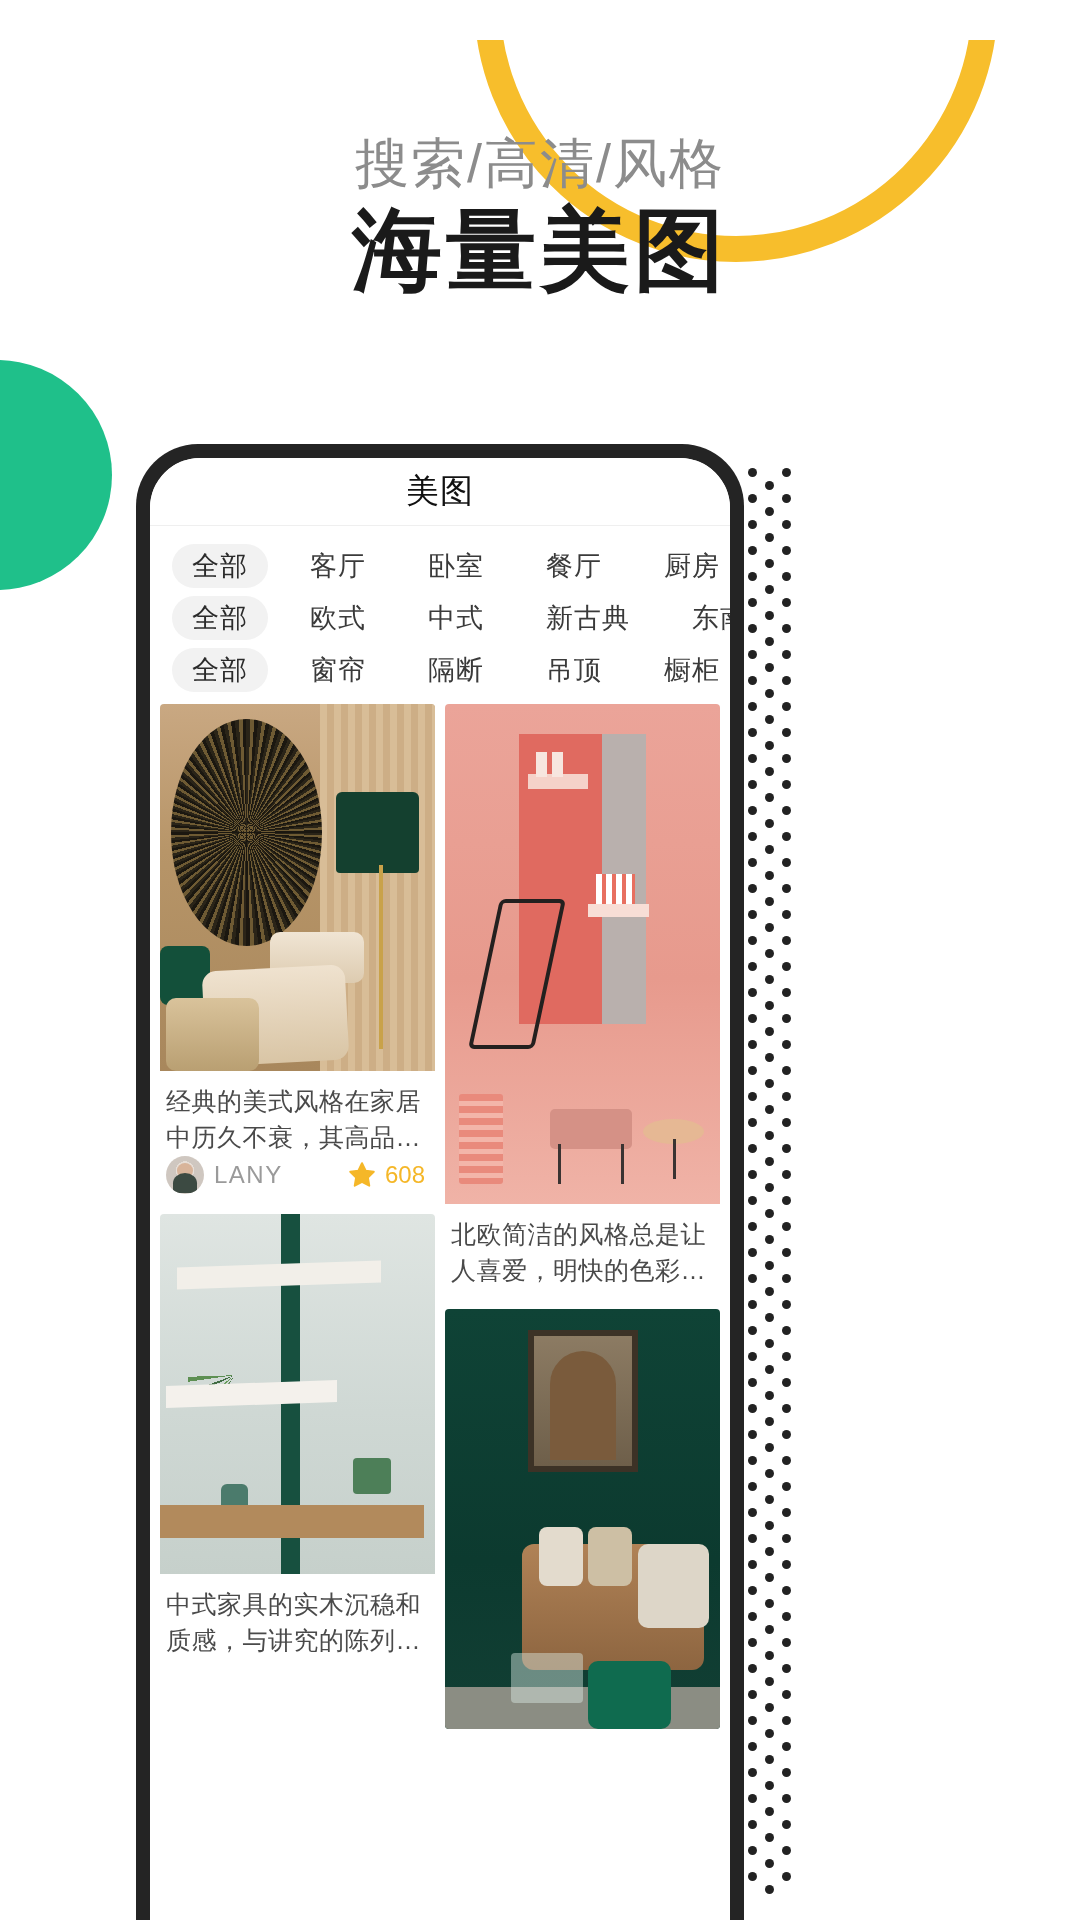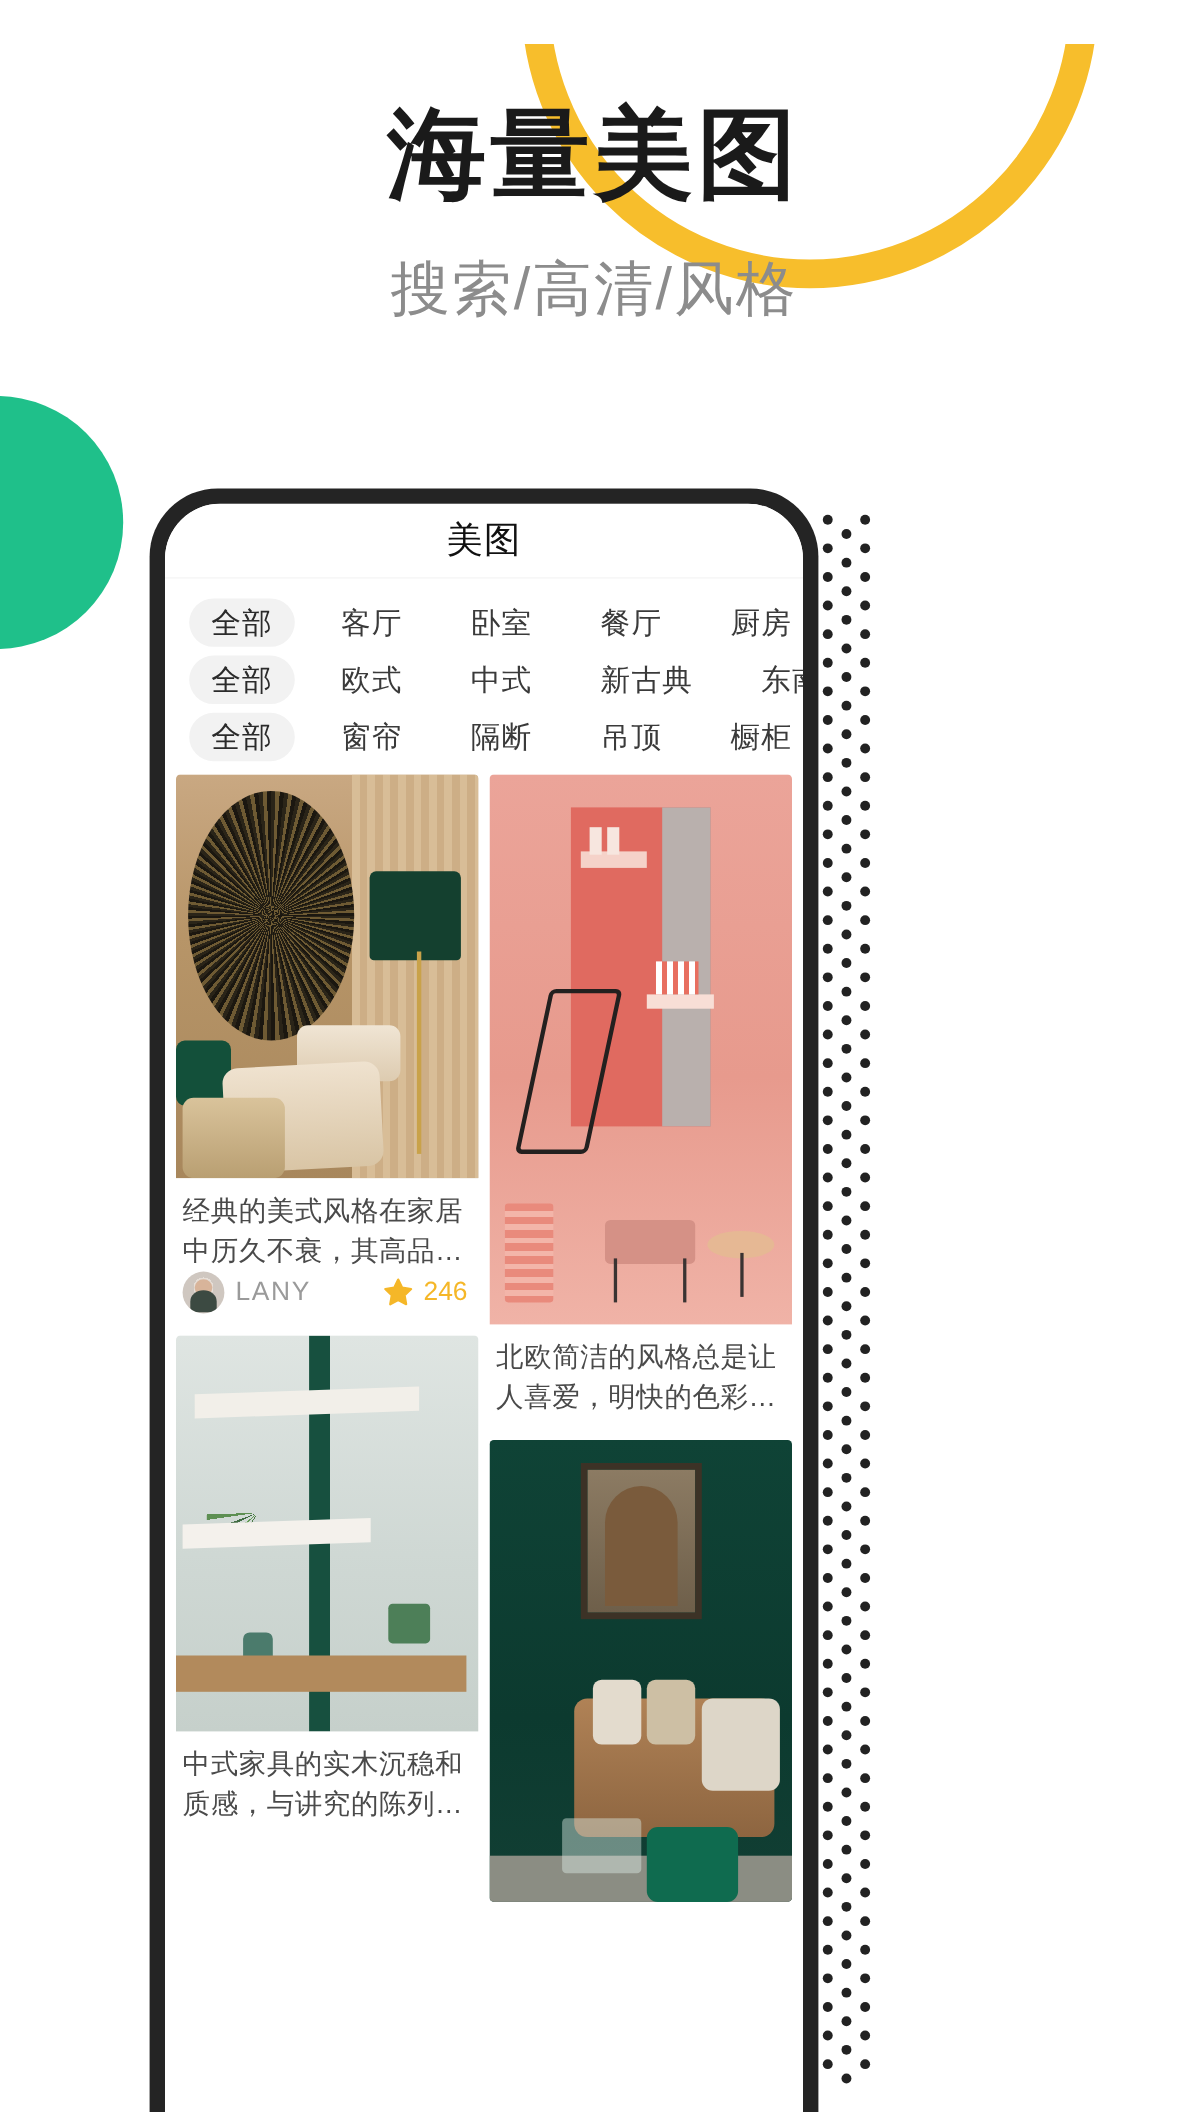--- a/index.html
+++ b/index.html
@@ -546,22 +546,22 @@
     <div class="dot" style="left: 34px; top: 1352px;"></div>
     <div class="dot" style="left: 0px; top: 1378px;"></div>
     <div class="dot" style="left: 17px; top: 1391px;"></div>
     <div class="dot" style="left: 34px; top: 1378px;"></div>
     <div class="dot" style="left: 0px; top: 1404px;"></div>
     <div class="dot" style="left: 17px; top: 1417px;"></div>
     <div class="dot" style="left: 34px; top: 1404px;"></div>
   </div>
 
 <div id="headline-wrap">
+  <div id="subheadline">搜索/高清/风格</div>
   <div id="headline">海量美图</div>
-  <div id="subheadline">搜索/高清/风格</div>
 </div>
 
 <div id="phone">
   <div id="phone-screen">
 
     <div id="app-header">
       <div id="app-title">美图</div>
     </div>
 
     <div id="filter-area">
@@ -612,21 +612,21 @@
               <div class="author">
                 <div class="avatar av-lany"></div>
                 <div class="author-name">LANY</div>
               </div>
               <div class="likes">
                 <span>
                   <svg width="30" height="30" viewBox="0 0 24 24">
                     <path d="M12 2.6l2.9 5.9 6.5.95-4.7 4.6 1.1 6.5L12 17.5l-5.8 3.05 1.1-6.5-4.7-4.6 6.5-.95z" fill="#F5B728" stroke="#F5B728" stroke-width="1.6" stroke-linejoin="round"></path>
                   </svg>
                 </span>
-                <span class="like-count gold">246</span>
+                <span class="like-count gold">608</span>
               </div>
             </div>
           </div>
         </div>
 
         <div class="card">
           <div class="ph ph-shelf card-img">
             <div class="post"></div>
             <div class="plant"></div>
             <div class="board1"></div>

